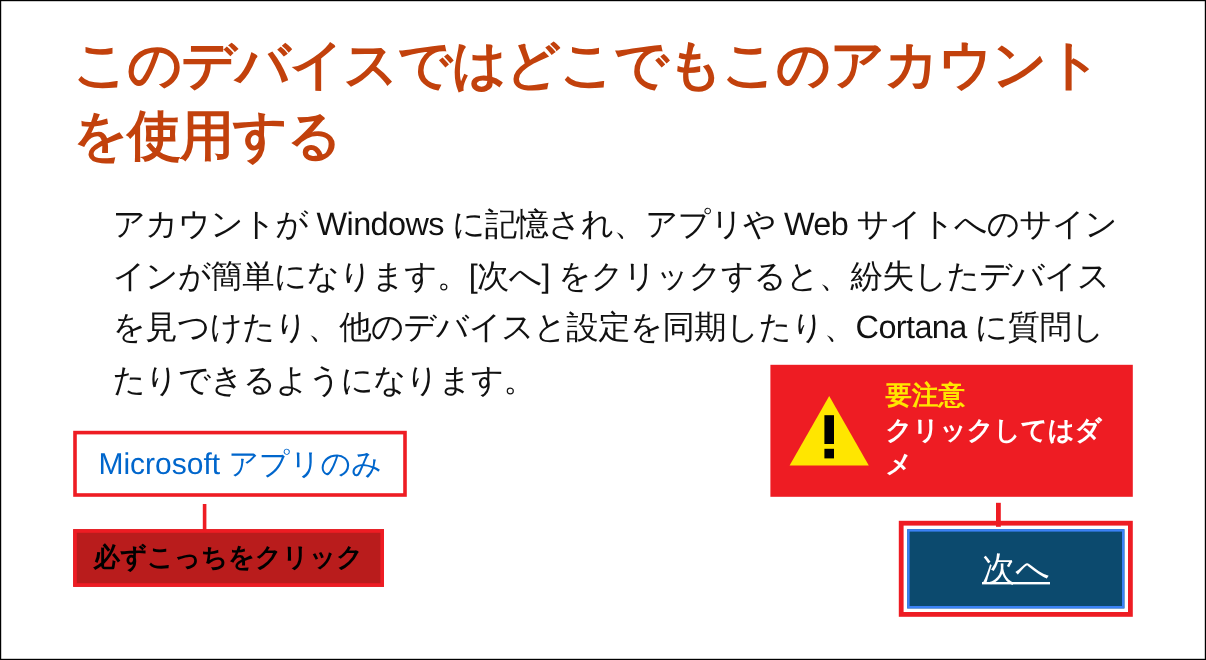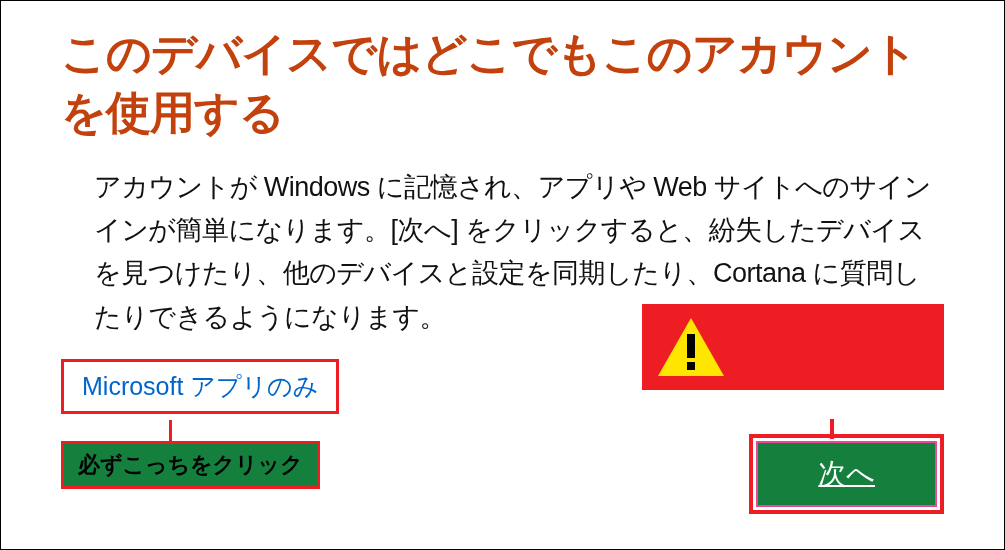--- a/index.html
+++ b/index.html
@@ -45,21 +45,21 @@
       width: 3px;
       height: 22px;
       background: #ee1c23;
     }
     .annotation-box {
       position: absolute;
       top: 440px;
       left: 60px;
       border: 3px solid #ee1c23;
       padding: 6px 14px;
-      background: #15803d;
+      background: #b91c1c;
     }
     .annotation-text {
       font-size: 22px;
       font-weight: 700;
       color: #000;
     }
     .warning-callout {
       position: absolute;
       top: 303px;
       right: 60px;
@@ -100,25 +100,25 @@
       background: #ee1c23;
     }
     .next-button-wrap {
       position: absolute;
       right: 60px;
       bottom: 35px;
       border: 4px solid #ee1c23;
       padding: 3px;
     }
     .next-button {
-      background: #15803d;
+      background: #0c4a6e;
       color: #fff;
       font-size: 28px;
       padding: 12px 60px;
-      border: 2px solid #ec4899;
+      border: 2px solid #3b82f6;
       text-align: center;
       text-decoration: underline;
       cursor: pointer;
     }
   </style>
 </head>
 <body>
 
 
 
@@ -135,20 +135,24 @@
 <div class="annotation-box">
   <span class="annotation-text">必ずこっちをクリック</span>
 </div>
 
 <div class="warning-callout">
   <svg class="warning-triangle" viewBox="0 0 70 62">
     <polygon points="35,2 68,60 2,60" fill="#ffe600"></polygon>
     <rect x="31" y="18" width="8" height="24" fill="#000"></rect>
     <rect x="31" y="46" width="8" height="8" fill="#000"></rect>
   </svg>
+  <div class="warning-text">
+    <span class="warning-title">要注意</span>
+    <span class="warning-msg">クリックしてはダメ</span>
+  </div>
 </div>
 
 <div class="connector-right"></div>
 
 <div class="next-button-wrap">
   <div class="next-button">次へ</div>
 </div>
 
 
 

